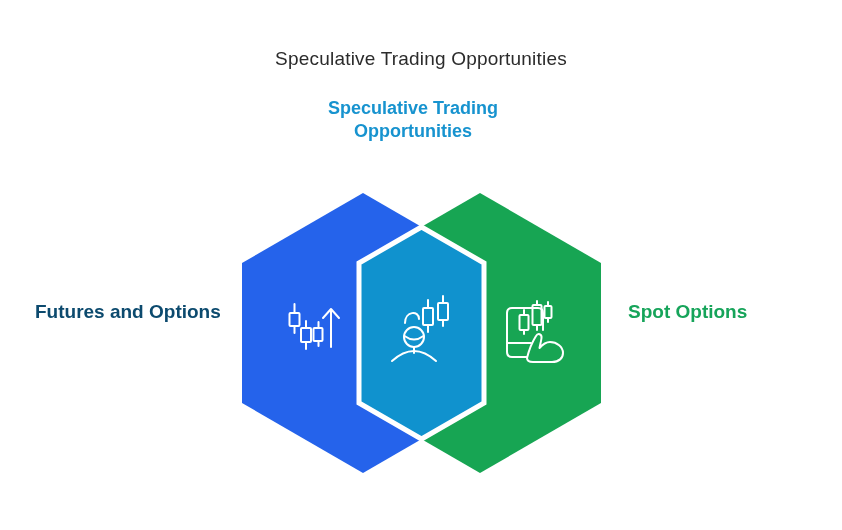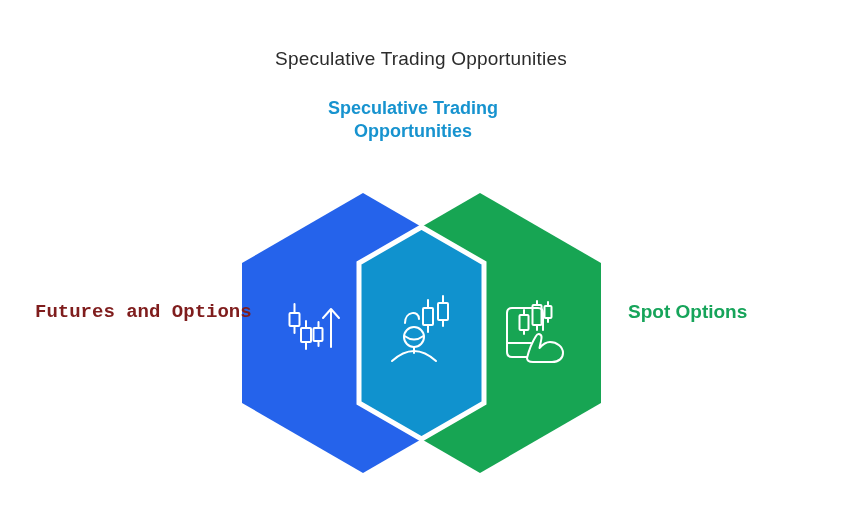--- a/index.html
+++ b/index.html
@@ -34,21 +34,21 @@
   .venn-svg { position: absolute; left: 0; top: 0; }
   .overlap-hex { stroke: #ffffff; stroke-width: 5; }
 
   .side-label {
     position: absolute;
     top: 301px;
     font-size: 19px;
     font-weight: 700;
     white-space: nowrap;
   }
-  .label-left  { left: 35px;  color: #7f1d1d; font-family: Liberation Mono, monospace; }
+  .label-left  { left: 35px;  color: #0c4a6e; }
   .label-right { left: 628px; color: #16a45a; }
 
   .icon-svg { position: absolute; }
   .icon-stroke {
     stroke: #ffffff;
     stroke-width: 2;
     fill: none;
     stroke-linecap: round;
     stroke-linejoin: round;
   }

